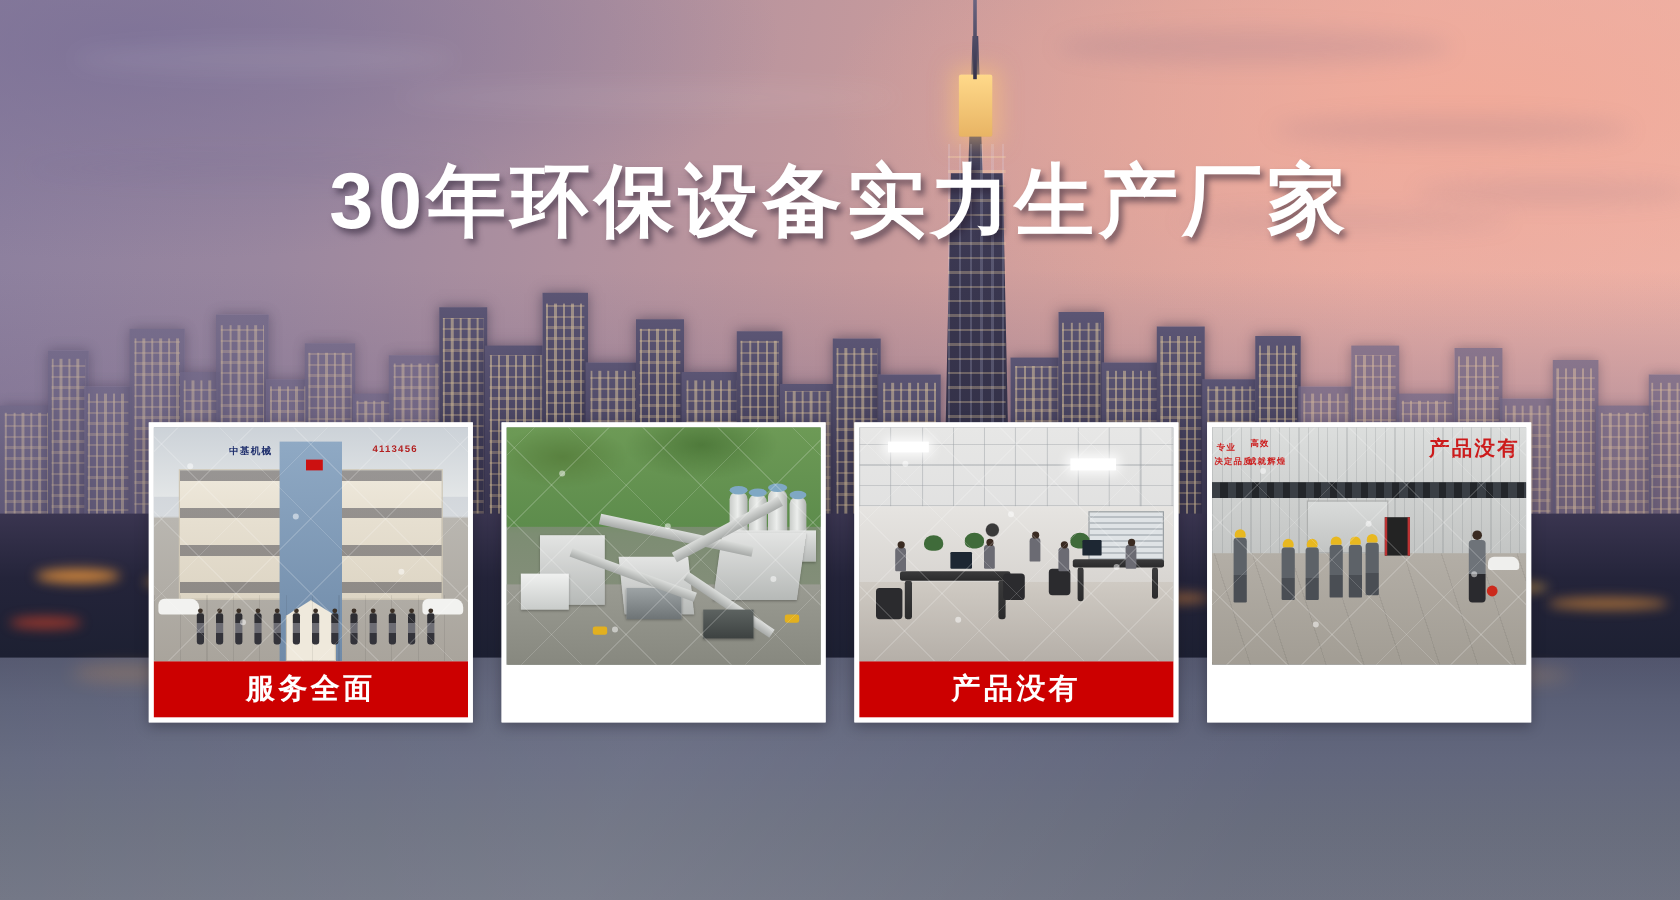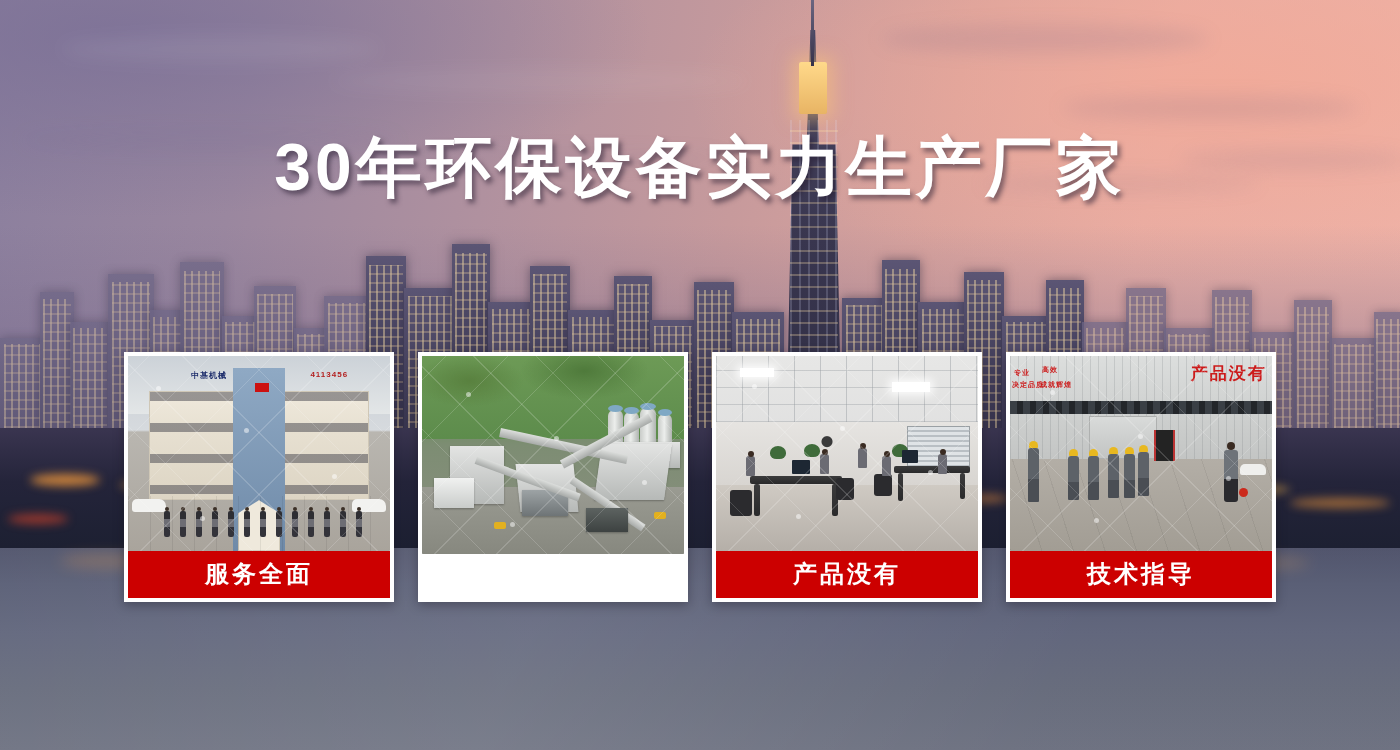--- a/index.html
+++ b/index.html
@@ -480,17 +480,16 @@
           <div class="boss" style="right:34px; top:94px;"></div>
           <div class="helmet-red" style="right:24px; top:132px;"></div>
         </div>
         <div class="wm">
           <div class="wm-dot" style="left:40px;  top:34px;"></div>
           <div class="wm-dot" style="left:128px; top:78px;"></div>
           <div class="wm-dot" style="left:216px; top:120px;"></div>
           <div class="wm-dot" style="left:84px;  top:162px;"></div>
         </div>
       </div>
-      <div class="card-label">技术指导</div>
     </div>
 
   </div>
 </div>
 
 </body></html>

